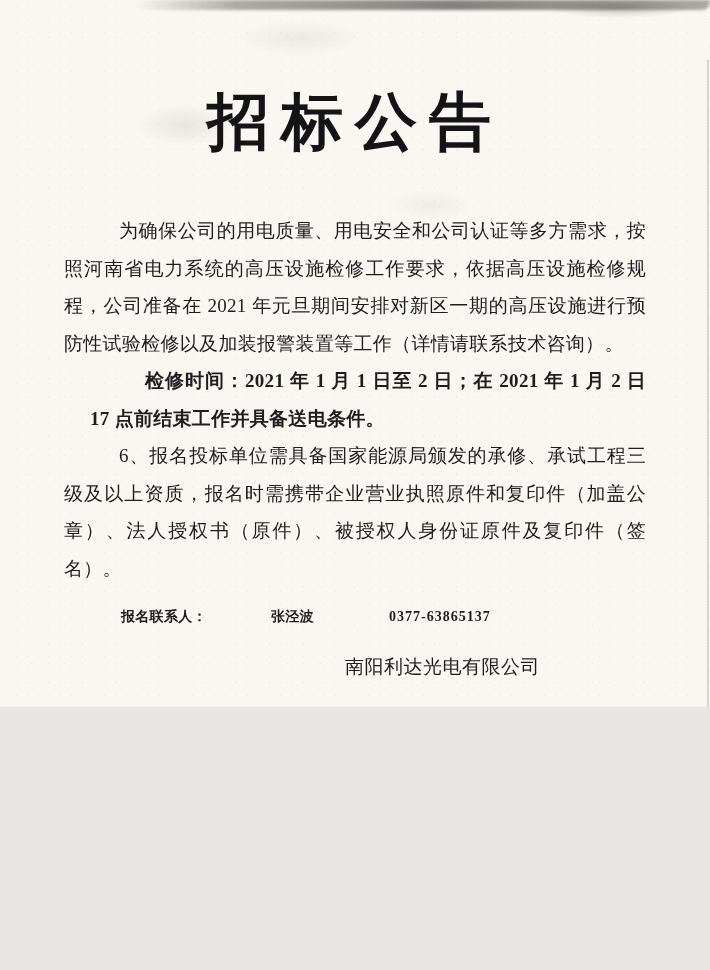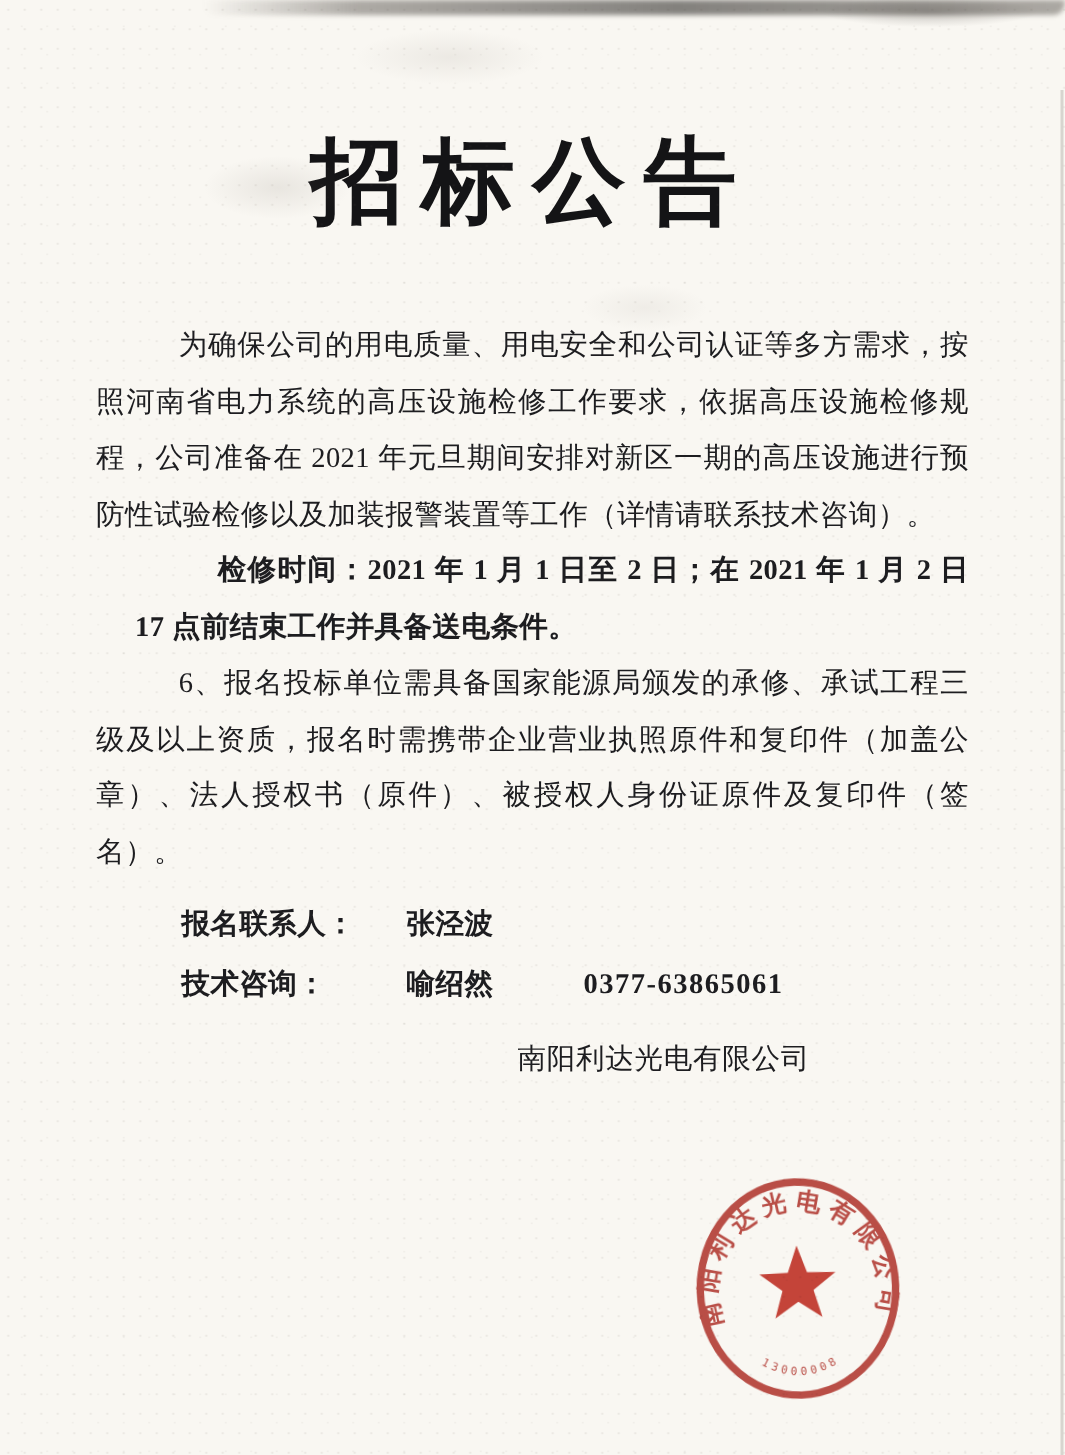--- a/index.html
+++ b/index.html
@@ -1,18 +1,18 @@
 <!DOCTYPE html>
 <html><head>
 <meta charset="utf-8">
 <style>
   html,body{margin:0;padding:0;background:#e8e6e2;}
   .page{
     position:relative;
-    width:710px;height:970px;
+    width:710px;height:707px;
     margin:0 auto;
     background:#f9f7f2;
     overflow:hidden;
     font-family:"Liberation Serif","DejaVu Serif",serif;
     color:#1d1d20;
   }
   
   .page::before{
     content:"";position:absolute;inset:0;pointer-events:none;
     background-image:
@@ -52,21 +52,21 @@
     font-size:19px;line-height:37.5px;
     text-align:justify;text-justify:inter-ideograph;
     letter-spacing:.3px;
   }
   .indent{text-indent:2.9em;}
   .bold{font-weight:700;margin-left:26px;}
   .semibold{font-weight:600;}
   .contacts{margin-top:10px;font-weight:600;}
   .contact-row{
     display:flex;align-items:flex-end;
-    font-size:19px;line-height:40px;
+    font-size:14px;line-height:40px;
     padding-left:57px;letter-spacing:.3px;
   }
   .c-label{min-width:150px;}
   .c-name{min-width:118px;}
   .c-phone{font-family:"Liberation Serif","DejaVu Serif",serif;letter-spacing:1px;}
   .signature{
     margin-top:10px;
     display:flex;flex-direction:column;align-items:flex-end;
     padding-right:106px;
     font-size:19px;line-height:40px;letter-spacing:.5px;
@@ -104,25 +104,21 @@
 
 
     <p class="para indent">6、报名投标单位需具备国家能源局颁发的承修、承试工程三级及以上资质，报名时需携带企业营业执照原件和复印件（加盖公章）、法人授权书（原件）、被授权人身份证原件及复印件（签名）。</p>
 
 
 
     <div class="contacts">
       <div class="contact-row">
         <span class="c-label">报名联系人：</span>
         <span class="c-name">张泾波</span>
-      </div>
-      <div class="contact-row">
-        <span class="c-label">技术咨询：</span>
-        <span class="c-name">喻绍然</span>
-        <span class="c-phone">0377-63865061</span>
+        <span class="c-phone">0377-63865137</span>
       </div>
     </div>
 
     <div class="signature">
       <div class="company">南阳利达光电有限公司</div>
 
     </div>
 
   </div>
 

